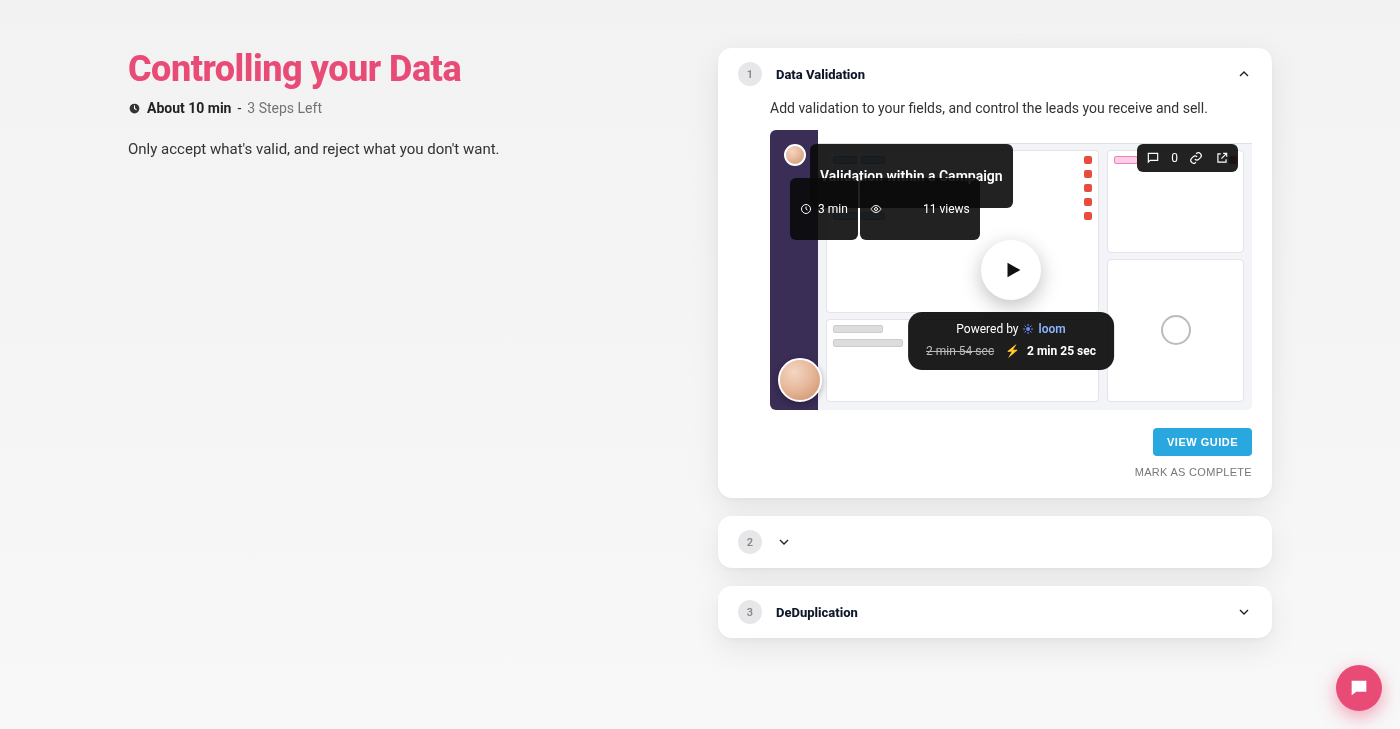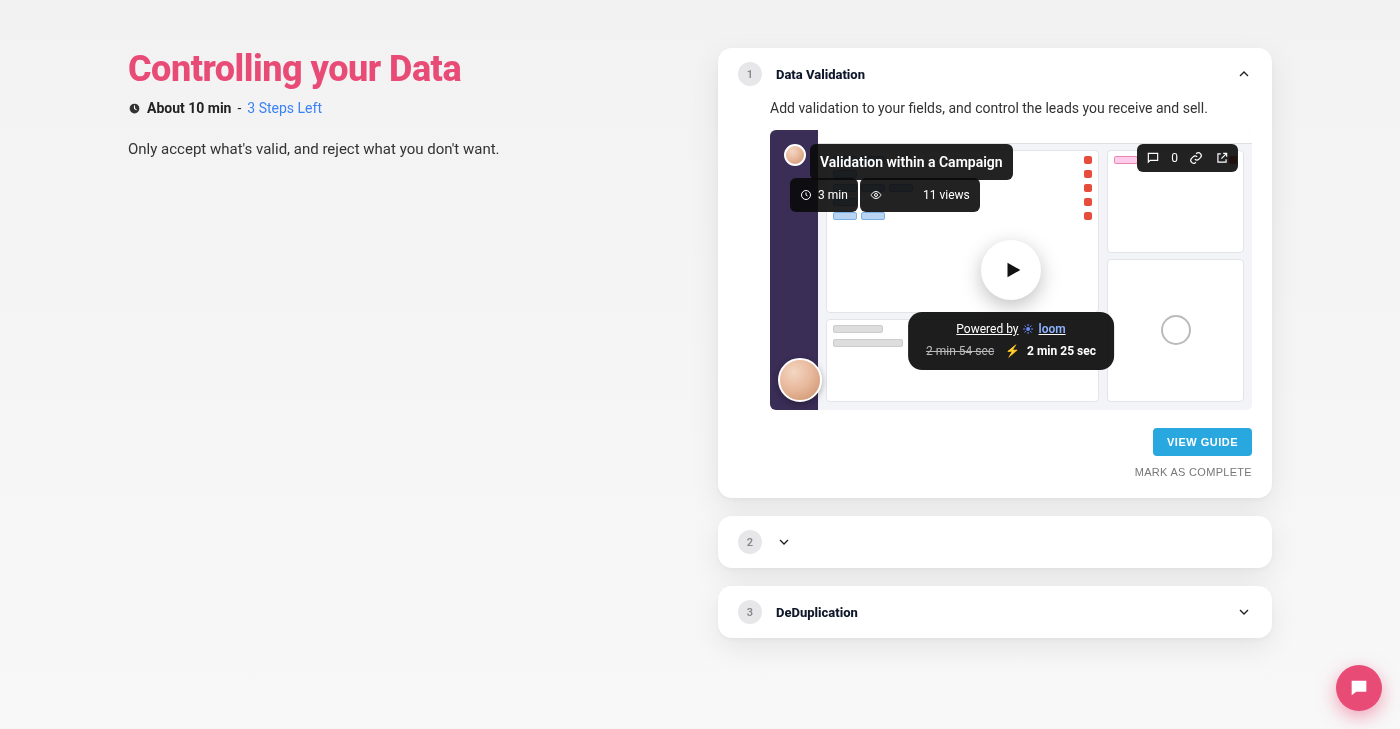--- a/index.html
+++ b/index.html
@@ -30,21 +30,21 @@
   }
   .meta-row {
     display: flex;
     align-items: center;
     gap: 6px;
     font-size: 14px;
     margin-bottom: 24px;
     color: #222;
   }
   .meta-row .about { font-weight: 700; }
-  .meta-row .steps-left { font-weight: 400; color: #3b82f6; }
+  .meta-row .steps-left { font-weight: 400; color: #737373; }
   .clock-icon svg { width: 13px; height: 13px; display: block; }
   .intro-text { font-size: 15px; color: #333; }
 
   .right-col { flex: 1; }
   .card {
     background: #fff;
     border-radius: 14px;
     box-shadow: 0 10px 30px rgba(0,0,0,0.08), 0 2px 4px rgba(0,0,0,0.03);
     margin-bottom: 18px;
   }
@@ -116,21 +116,21 @@
   
   .loom-overlay { position:absolute; inset:0; }
   .pill {
     position:absolute;
     background: rgba(10,10,10,0.9);
     color:#fff;
     border-radius:6px;
     font-size:12px;
     display:flex;
     align-items:center;
-    padding:10px 10px;
+    padding:24px 10px;
     gap:6px;
   }
   .pill.title { top:14px; left:40px; font-weight:600; font-size:14px;}
   .pill.dur { top:48px; left:20px; }
   .pill.views { top:48px; left:90px;gap:41px; }
   .pill.tr { top:14px; right:14px; gap:10px; padding:6px 8px;}
   .pill.tr .tr-icon { width:16px; height:16px; display:flex; align-items:center; justify-content:center;}
   .pill.tr .tr-icon svg { width:14px; height:14px; stroke:#fff; fill:none; stroke-width:2;}
   .pill.tr .cnt { font-size:12px; }
 
@@ -151,21 +151,21 @@
     position:absolute;
     left:50%; transform:translateX(-50%);
     top: 182px;
     background: rgba(10,10,10,0.92);
     color:#fff;
     border-radius:14px;
     padding:10px 18px 12px;
     text-align:center;
     font-size:12px;
   }
-  .powered .brand { display:flex; align-items:center; justify-content:center; gap:4px; font-size:12px;text-decoration:underline;}
+  .powered .brand { display:flex; align-items:center; justify-content:center; gap:4px; font-size:12px;}
   .powered .brand .lb { color:#8db4ff; font-weight:600;}
   .powered .tline { margin-top:8px; font-size:12px; }
   .powered .old { text-decoration: line-through; color:#bbb; margin-right:4px;}
   .powered .bolt { color:#f5a623; margin:0 4px; }
   .powered .new { font-weight:700; }
 
   .avatar {
     position:absolute;
     left: 8px; bottom: 8px;
     width:44px; height:44px; border-radius:50%;

